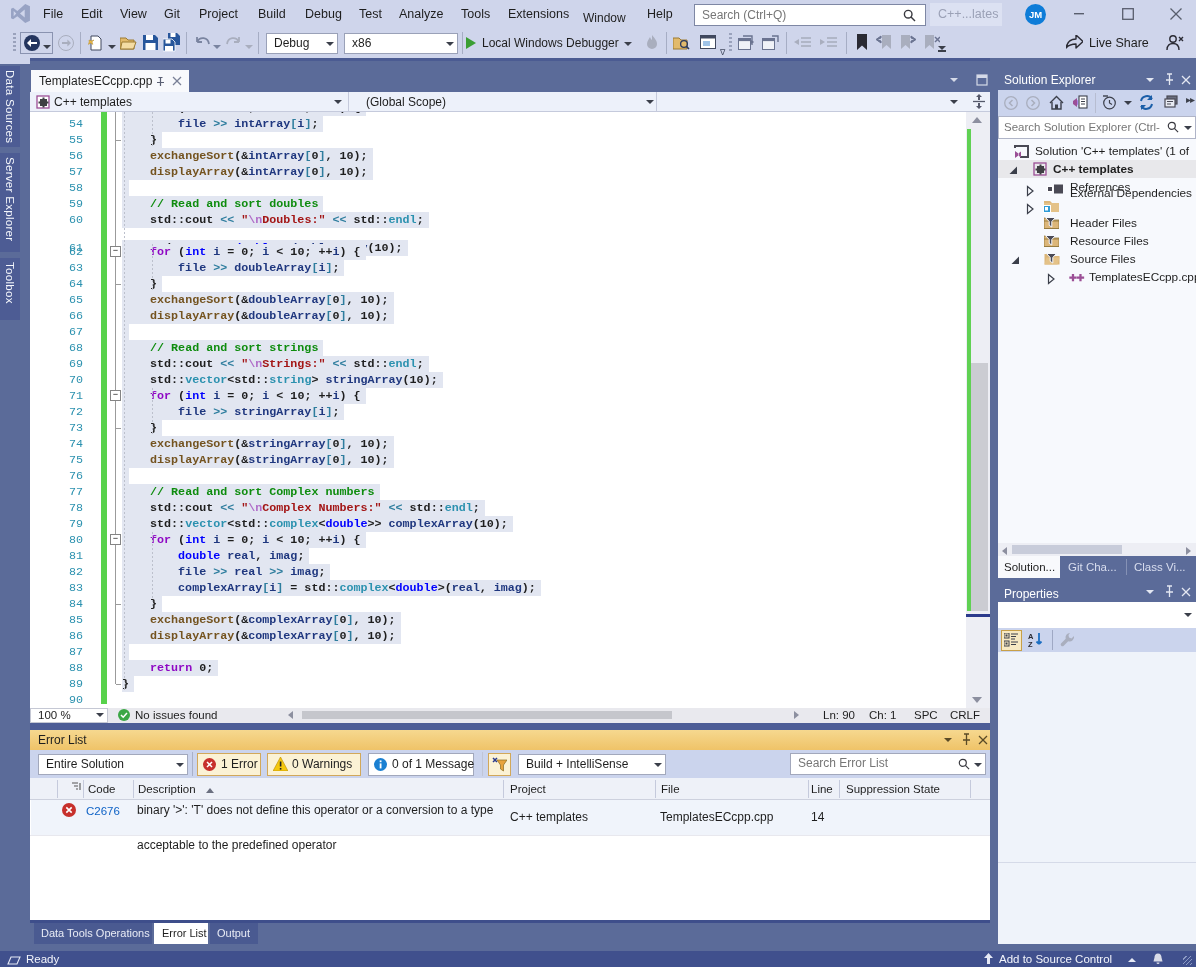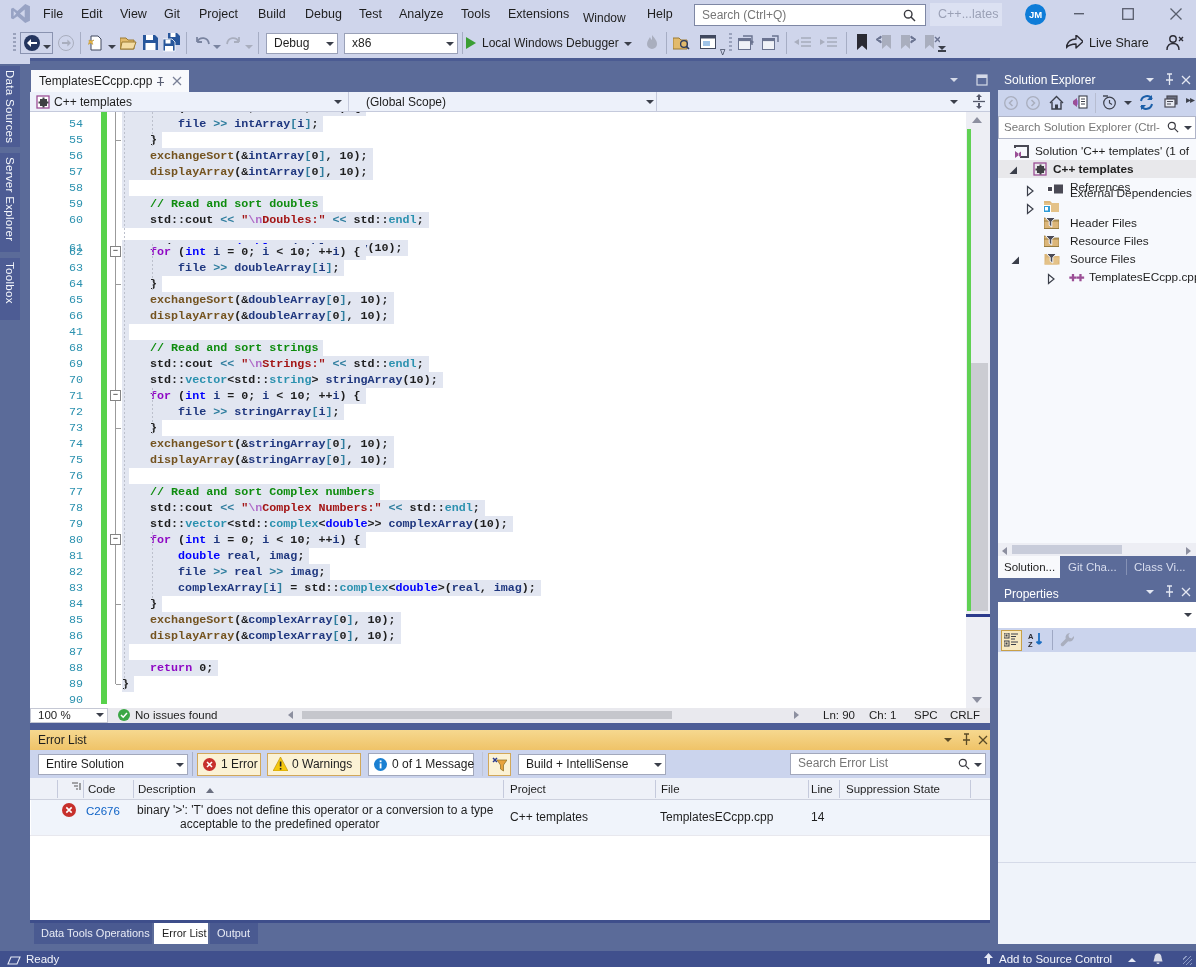--- a/index.html
+++ b/index.html
@@ -270,21 +270,21 @@
     </div>
 <div class="cl" style="top:180px;">
       <span class="num">65</span>
       <span class="txt"><span class="sel">    <span class="f">exchangeSort</span>(&amp;<span class="v">doubleArray</span><span class="o">[</span>0<span class="o">]</span>, 10);</span></span>
     </div>
 <div class="cl" style="top:196px;">
       <span class="num">66</span>
       <span class="txt"><span class="sel">    <span class="f">displayArray</span>(&amp;<span class="v">doubleArray</span><span class="o">[</span>0<span class="o">]</span>, 10);</span></span>
     </div>
 <div class="cl" style="top:212px;">
-      <span class="num">41</span>
+      <span class="num">67</span>
       <span class="txt"><span class="sel" style="padding-right:0;display:inline-block;width:7px;height:16px;"></span></span>
     </div>
 <div class="cl" style="top:228px;">
       <span class="num">68</span>
       <span class="txt"><span class="sel">    <span class="m">// Read and sort strings</span></span></span>
     </div>
 <div class="cl" style="top:244px;">
       <span class="num">69</span>
       <span class="txt"><span class="sel">    std::cout <span class="o">&lt;&lt;</span> <span class="s">"</span><span class="e">\n</span><span class="s">Strings:"</span> <span class="o">&lt;&lt;</span> std::<span class="t">endl</span>;</span></span>
     </div>
@@ -484,21 +484,21 @@
 <div class="ab" style="left:661px;top:778px;line-height:22px;font-size:11.5px;">File</div>
 <div class="ab" style="left:811px;top:778px;line-height:22px;font-size:11.5px;">Line</div>
 <div class="ab" style="left:846px;top:778px;line-height:22px;font-size:11.5px;">Suppression State</div>
 <div class="ab" style="left:31px;top:800px;width:959px;height:36px;background:#F0F4FB;"></div>
 <svg class="ab" style="left:62px;top:803px;" width="14" height="14" viewBox="0 0 13 13">
     <circle cx="6.5" cy="6.5" r="6.5" fill="#C7302C"></circle>
     <path d="M4 4 L9 9 M9 4 L4 9" stroke="#fff" stroke-width="1.5"></path>
   </svg>
 <div class="ab" style="left:86px;top:804px;line-height:15px;color:#0E62C6;font-size:11.5px;">C2676</div>
 <div class="ab" style="left:137px;top:803px;line-height:14px;font-size:12px;">binary '&gt;': 'T' does not define this operator or a conversion to a type</div>
-<div class="ab" style="left:137px;top:817px;line-height:14px;font-size:12px;margin-left:43px;">acceptable to the predefined operator</div>
+<div class="ab" style="left:137px;top:838px;line-height:14px;font-size:12px;">acceptable to the predefined operator</div>
 <div class="ab" style="left:510px;top:810px;line-height:15px;font-size:12px;">C++ templates</div>
 <div class="ab" style="left:660px;top:810px;line-height:15px;font-size:12px;">TemplatesECcpp.cpp</div>
 <div class="ab" style="left:811px;top:810px;line-height:15px;font-size:12px;">14</div>
 <div class="ab" style="left:30px;top:835px;width:960px;height:1px;background:#E8E8EE;"></div>
 <div class="ab" style="left:30px;top:920px;width:960px;height:3px;background:#3E4E8B;"></div>
 <div class="ab" style="left:30px;top:923px;width:960px;height:28px;background:#5B6B99;"></div>
 <div class="ab" style="left:34px;top:923px;width:118px;height:21px;background:#4A5A91;"></div>
 <div class="ab" style="left:41px;top:923px;line-height:21px;color:#E8EBF5;font-size:11px;">Data Tools Operations</div>
 <div class="ab" style="left:154px;top:923px;width:54px;height:21px;background:#fff;"></div>
 <div class="ab" style="left:162px;top:923px;line-height:21px;color:#1E1E1E;font-size:11px;">Error List</div>

